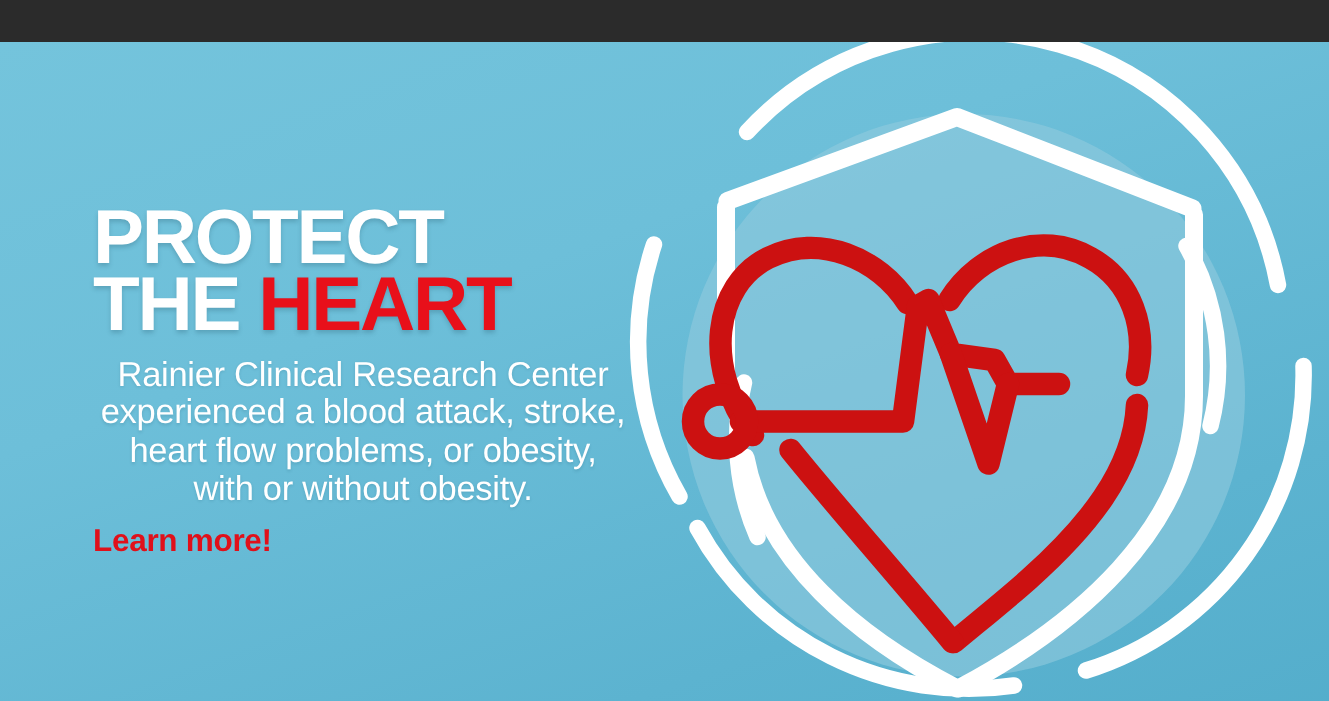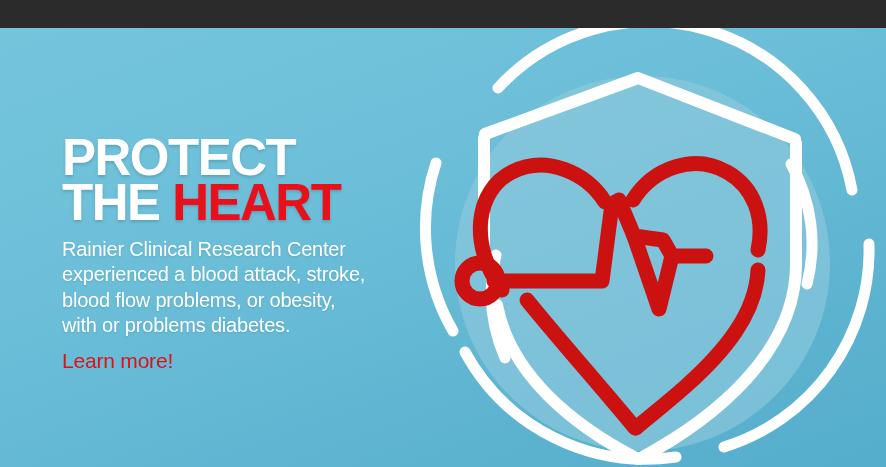--- a/index.html
+++ b/index.html
@@ -59,33 +59,34 @@
     letter-spacing: -1.5px;
     color: #ffffff;
     text-transform: uppercase;
     text-shadow: 0 2px 3px rgba(30,80,100,0.25);
   }
   .headline .line2 { display: block; }
   .headline .word-heart { color: #e8101a; }
 
   .body-copy {
     margin: 11px 0 0 0;
-    font-size: 20px;
+    font-size: 23px;
     line-height: 25.5px;
     color: #ffffff;
     letter-spacing: -0.2px;
     text-shadow: 0 1px 2px rgba(30,80,100,0.18);
+    text-align: center;
   }
   .body-copy .ln { display: block; white-space: nowrap; }
 
   .learn-more {
     display: inline-block;
     margin-top: 10px;
     font-size: 21px;
-    font-weight: normal;
+    font-weight: bold;
     color: #e0101a;
     letter-spacing: -0.2px;
     text-decoration: none;
     cursor: pointer;
   }
 
   
   .artwork {
     position: absolute;
     left: 406px;
@@ -105,22 +106,22 @@
   <div class="text-col">
 
     <h1 class="headline">
       <span class="line1">PROTECT</span>
       <span class="line2"><span>THE </span><span class="word-heart">HEART</span></span>
     </h1>
 
     <p class="body-copy">
       <span class="ln">Rainier Clinical Research Center</span>
       <span class="ln">experienced a blood attack, stroke,</span>
-      <span class="ln">blood flow problems, or obesity,</span>
-      <span class="ln">with or problems diabetes.</span>
+      <span class="ln">heart flow problems, or obesity,</span>
+      <span class="ln">with or without obesity.</span>
     </p>
 
     <a class="learn-more" href="#">Learn more!</a>
   </div>
 
   <div class="artwork">
     <svg viewBox="0 0 480 478" xmlns="http://www.w3.org/2000/svg" aria-hidden="true">
 
       <g fill="none" stroke="#ffffff" stroke-width="11" stroke-linecap="round">
 

